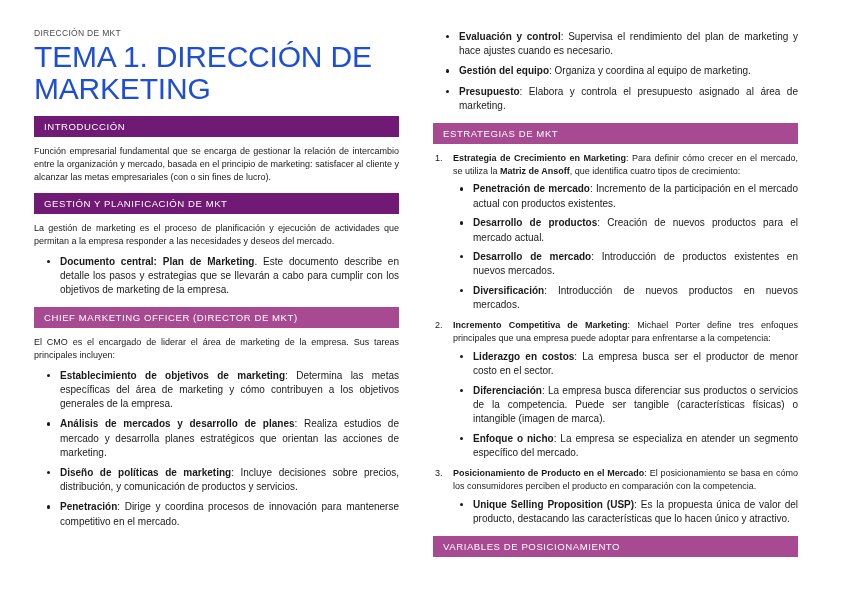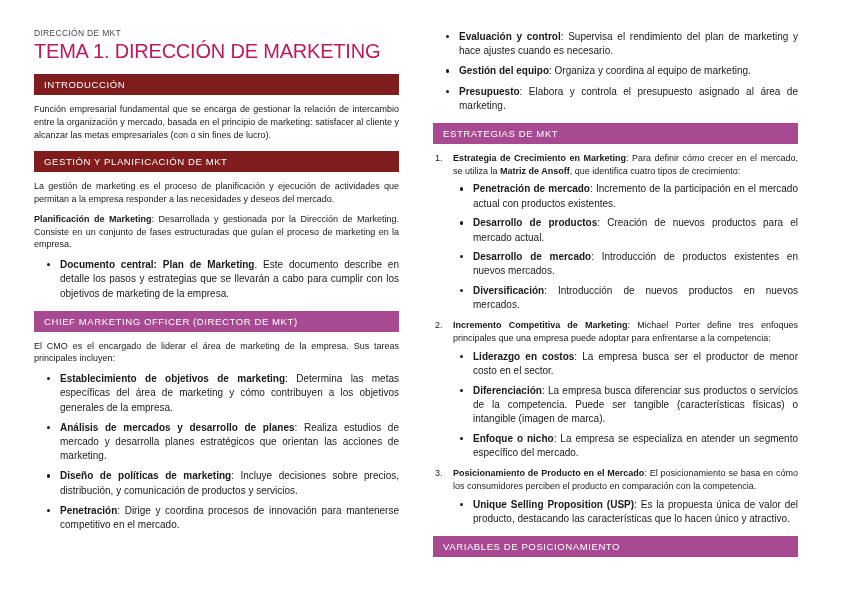--- a/index.html
+++ b/index.html
@@ -31,29 +31,29 @@
     box-sizing: border-box;
   }
   .kicker {
     font-size: 8.5px;
     letter-spacing: 0.3px;
     color: #4a4a4a;
     margin-bottom: 3px;
     font-weight: 400;
   }
   .doc-title {
-    font-size: 20px;
+    font-size: 30px;
     line-height: 1.05;
     font-weight: 400;
-    color: #be185d;
+    color: #1d4ed8;
     letter-spacing: -0.2px;
     margin: 0 0 12px 0;
   }
   .band {
-    background: #7f1d1d;
+    background: #701a75;
     color: #ffffff;
     font-size: 9.6px;
     letter-spacing: 0.55px;
     padding: 5px 10px;
     margin: 10px 0 8px 0;
     font-weight: 400;
   }
   .band.light {
     background: #a84a91;
   }
@@ -136,21 +136,20 @@
     <div class="col">
 
       <div class="kicker">DIRECCIÓN DE MKT</div>
       <h1 class="doc-title">TEMA 1. DIRECCIÓN DE MARKETING</h1>
 
       <div class="band">INTRODUCCIÓN</div>
       <p class="body">Función empresarial fundamental que se encarga de gestionar la relación de intercambio entre la organización y mercado, basada en el principio de marketing: satisfacer al cliente y alcanzar las metas empresariales (con o sin fines de lucro).</p>
 
       <div class="band">GESTIÓN Y PLANIFICACIÓN DE MKT</div>
       <p class="body">La gestión de marketing es el proceso de planificación y ejecución de actividades que permitan a la empresa responder a las necesidades y deseos del mercado.</p>
-      <p class="body"><b class="b">Planificación de Marketing</b><span>: Desarrollada y gestionada por la Dirección de Marketing. Consiste en un conjunto de fases estructuradas que guían el proceso de marketing en la empresa.</span></p>
       <ul class="bullets">
         <li><b class="b">Documento central: Plan de Marketing</b><span>. Este documento describe en detalle los pasos y estrategias que se llevarán a cabo para cumplir con los objetivos de marketing de la empresa.</span></li>
       </ul>
 
       <div class="band light">CHIEF MARKETING OFFICER (DIRECTOR DE MKT)</div>
       <p class="body">El CMO es el encargado de liderar el área de marketing de la empresa. Sus tareas principales incluyen:</p>
       <ul class="bullets">
         <li><b class="b">Establecimiento de objetivos de marketing</b><span>: Determina las metas específicas del área de marketing y cómo contribuyen a los objetivos generales de la empresa.</span></li>
         <li><b class="b">Análisis de mercados y desarrollo de planes</b><span>: Realiza estudios de mercado y desarrolla planes estratégicos que orientan las acciones de marketing.</span></li>
         <li><b class="b">Diseño de políticas de marketing</b><span>: Incluye decisiones sobre precios, distribución, y comunicación de productos y servicios.</span></li>

